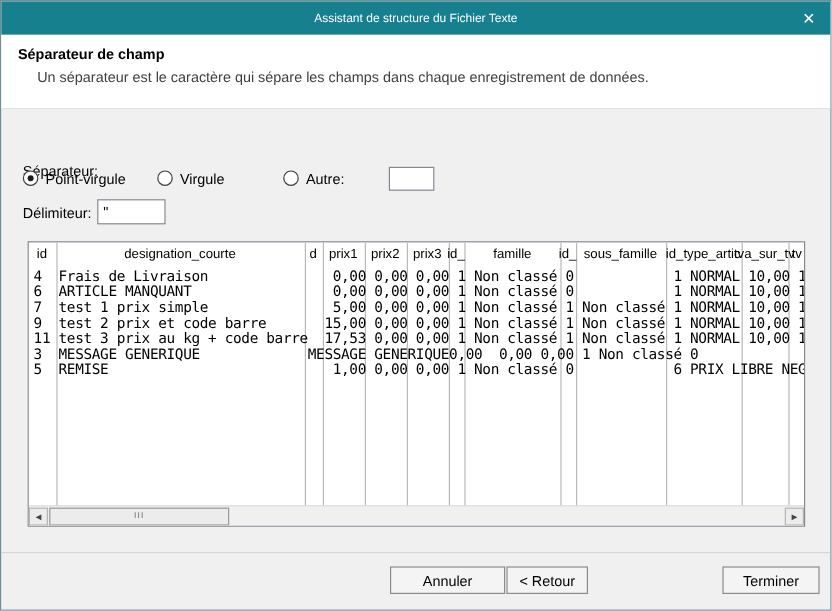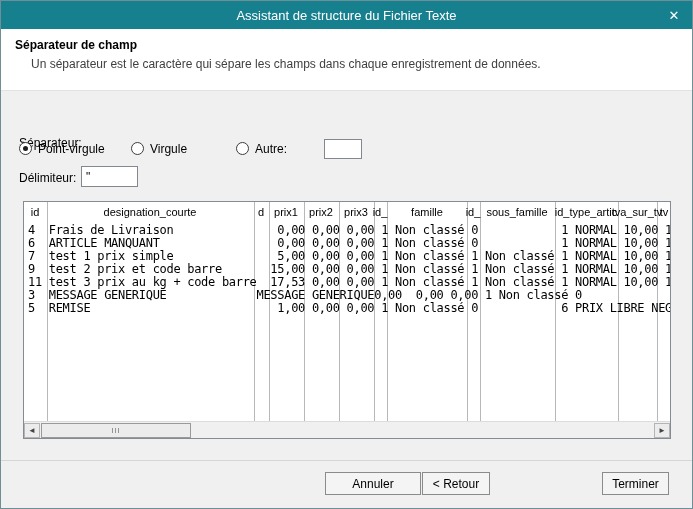--- a/index.html
+++ b/index.html
@@ -5,21 +5,21 @@
   * { margin:0; padding:0; box-sizing:border-box; }
   html,body { width:693px; height:509px; }
   body { font-family:"Liberation Sans",sans-serif; font-size:12px; color:#000; background:#d9d9d9; }
 
   .window { position:relative; width:693px; height:509px; background:#f0f0f0;
             border:1px solid #6e8f96; overflow:hidden; }
 
   
   .titlebar { position:absolute; top:0; left:0; right:0; height:28px; background:#17808f;
               display:flex; align-items:center; justify-content:center; }
-  .title-text { color:#ffffff; font-size:13px; }
+  .title-text { color:#ffffff; font-size:10px; }
   .close { position:absolute; right:4px; top:0; width:28px; height:28px; color:#ffffff;
            display:flex; align-items:center; justify-content:center; font-size:13px; cursor:default; }
 
   
   .hdrband { position:absolute; top:28px; left:0; right:0; height:62px; background:#ffffff;
              border-bottom:1px solid #e2e2e2; }
   .hdr-title { position:absolute; left:14px; top:9px; font-weight:bold; }
   .hdr-desc  { position:absolute; left:30px; top:28px; color:#404040; }
 
   
@@ -59,21 +59,21 @@
               display:flex; align-items:center; justify-content:center; }
 
   
   .divider { position:absolute; left:0; right:0; top:459px; height:1px; background:#d6d6d6; }
   .btn { position:absolute; top:471px; height:23px; background:#f4f4f4; border:1px solid #8b8b8b;
          font:12px "Liberation Sans",sans-serif; color:#000;
          display:flex; align-items:center; justify-content:center; }
   .btn-0 { left:324px; width:96px; }
   .btn-1 { left:421px; width:68px; }
   .btn-2 { left:504px; width:68px; }
-  .btn-3 { left:601px; width:67px; }
+  .btn-3 { left:601px; width:81px; }
 </style>
 </head>
 <body>
 
 <div class="window" id="win">
 
   <div class="titlebar">
     <span class="title-text">Assistant de structure du Fichier Texte</span>
     <div class="close">✕</div>
   </div>

